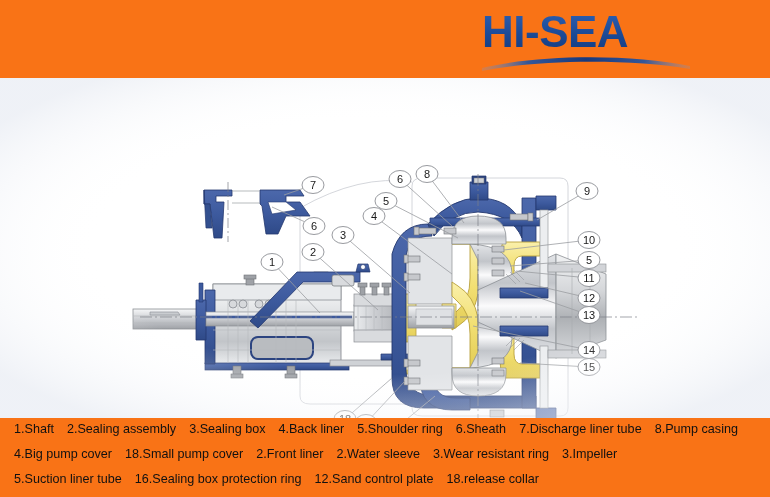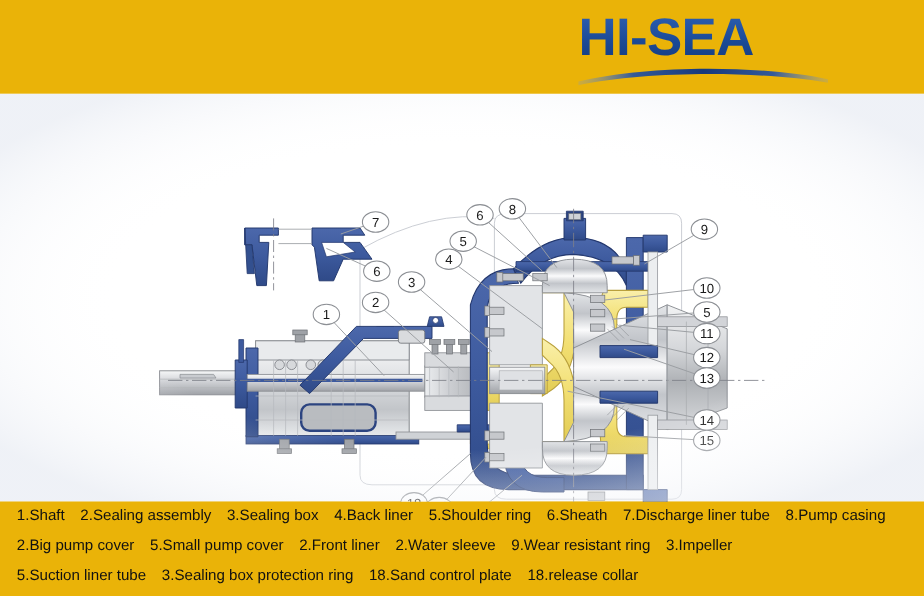--- a/index.html
+++ b/index.html
@@ -14,21 +14,21 @@
     position: relative;
     overflow: hidden;
     font-family: "Liberation Sans", sans-serif;
     color: #1a1a1a;
   }
   #page {
     position: absolute;
     left: 0; top: 0;
     width: 770px;
     height: 497px;
-    background: #eab308;
+    background: #f97316;
   }
 
   
   #logo-block {
     position: absolute;
     left: 482px;
     top: 8px;
     width: 210px;
     height: 62px;
   }
@@ -493,17 +493,17 @@
             <text x="345" y="345" text-anchor="middle" font-family="&quot;Liberation Sans&quot;, sans-serif" font-size="11" fill="#1a1a1a">18</text>
           </g>
         </g>
 
     <rect x="0" y="0" width="770" height="340" fill="url(#vig)" pointer-events="none"></rect>
   </svg>
   </div>
 
   <div id="legend">
       <div class="legend-line"><span class="legend-item">1.Shaft</span><span class="legend-item">2.Sealing assembly</span><span class="legend-item">3.Sealing box</span><span class="legend-item">4.Back liner</span><span class="legend-item">5.Shoulder ring</span><span class="legend-item">6.Sheath</span><span class="legend-item">7.Discharge liner tube</span><span class="legend-item">8.Pump casing</span></div>
-      <div class="legend-line"><span class="legend-item">2.Big pump cover</span><span class="legend-item">5.Small pump cover</span><span class="legend-item">2.Front liner</span><span class="legend-item">2.Water sleeve</span><span class="legend-item">9.Wear resistant ring</span><span class="legend-item">3.Impeller</span></div>
-      <div class="legend-line"><span class="legend-item">5.Suction liner tube</span><span class="legend-item">3.Sealing box protection ring</span><span class="legend-item">18.Sand control plate</span><span class="legend-item">18.release collar</span></div>
+      <div class="legend-line"><span class="legend-item">4.Big pump cover</span><span class="legend-item">18.Small pump cover</span><span class="legend-item">2.Front liner</span><span class="legend-item">2.Water sleeve</span><span class="legend-item">3.Wear resistant ring</span><span class="legend-item">3.Impeller</span></div>
+      <div class="legend-line"><span class="legend-item">5.Suction liner tube</span><span class="legend-item">16.Sealing box protection ring</span><span class="legend-item">12.Sand control plate</span><span class="legend-item">18.release collar</span></div>
     </div>
 
 </div>
 
 </body></html>

